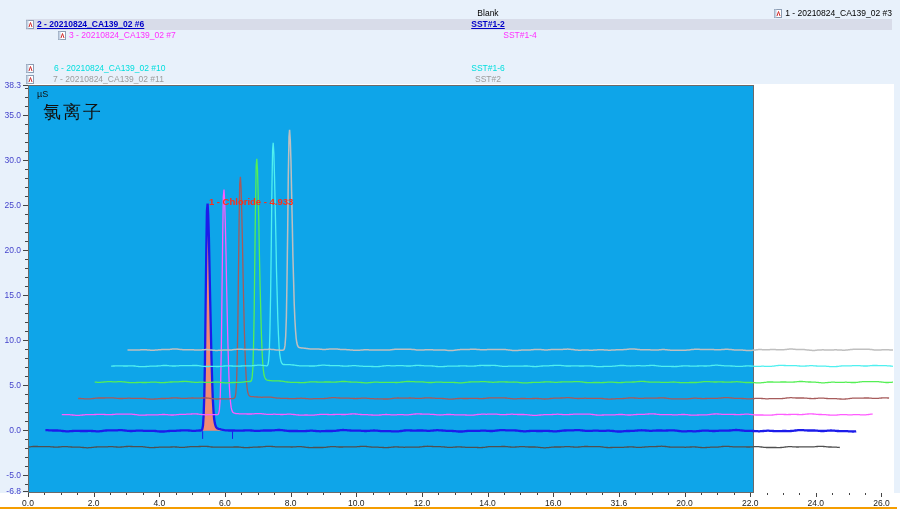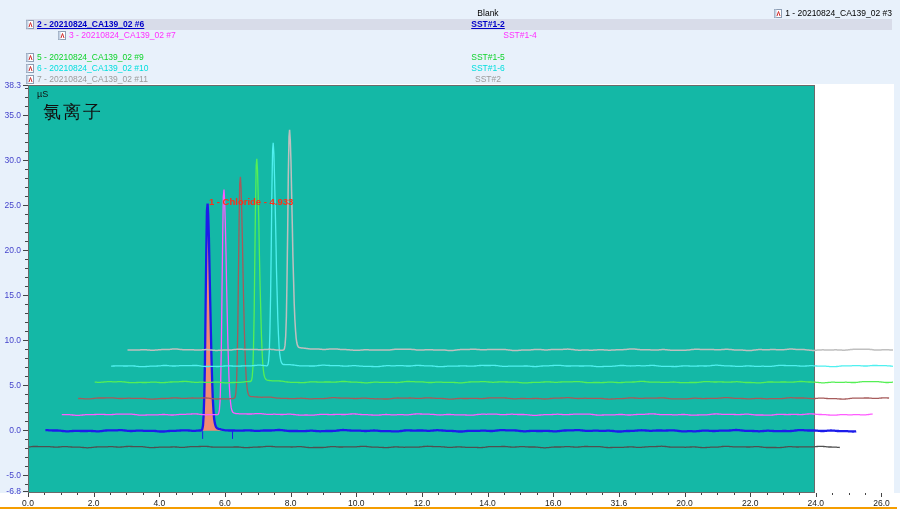--- a/index.html
+++ b/index.html
@@ -13,21 +13,21 @@
   #right-strip { position:absolute; left:894px; top:84px; width:6px; height:409px; background:#e8f1fb; }
 
   .legend-row { position:absolute; left:26px; right:8px; height:11px; display:flex; align-items:center; cursor:default; }
   .legend-row.selected { background:#d8dce9; }
   .legend-row .lgl { font-size:8.5px; line-height:11px; white-space:nowrap; }
   .legend-row.selected .lgl { font-weight:bold; text-decoration:underline; }
   .legend-row svg { margin-right:3px; flex:0 0 auto; }
   .sample-lbl { position:absolute; left:402px; width:120px; text-align:center; font-size:8.5px; line-height:11px; }
 
   
-  #plot-frame { position:absolute; left:28px; top:85px; width:787px; height:408px; background:#14b8a6; border:1px solid #6a6a6a; }
+  #plot-frame { position:absolute; left:28px; top:85px; width:726px; height:408px; background:#0ea5e9; border:1px solid #6a6a6a; }
   #plot-svg { position:absolute; left:0; top:0; }
   #unit-label { position:absolute; left:8px; top:3px; font-size:9px; color:#111; }
   #chart-title { position:absolute; left:14px; top:14px; font-size:18px; color:#111; letter-spacing:2px; }
 
   
   .ytick { position:absolute; height:1px; background:#444; }
   .ylab { position:absolute; right:7px; width:26px; text-align:right; font-size:8.5px; color:#4444cc; }
   #xaxis-strip { position:absolute; left:28px; top:493px; width:866px; height:15px; background:#ffffff; }
   .xtick { position:absolute; width:1px; background:#444; top:0; }
   .xlab { position:absolute; top:5px; width:28px; margin-left:-14px; text-align:center; font-size:8.5px; color:#222; }
@@ -60,39 +60,30 @@
       </div>
       <div class="legend-row" style="top: 29.5px; margin-left: 32px;">
         <svg width="8" height="9">
           <rect x="0.5" y="0.5" width="7" height="8" fill="#ffffff" stroke="#8c9db3"></rect>
           <rect x="0.5" y="0.5" width="2" height="8" fill="#c3d2e4" stroke="none"></rect>
           <path d="M3 7 L4.5 2.5 L6 7" fill="none" stroke="#d03030" stroke-width="1"></path>
         </svg>
         <span class="lgl" style="color: rgb(255, 47, 255);">3 - 20210824_CA139_02 #7</span>
         <span class="sample-lbl" style="color: rgb(255, 47, 255);">SST#1-4</span>
       </div>
-      <div class="legend-row" style="top: 51.5px;">
-        <svg width="8" height="9">
-          <rect x="0.5" y="0.5" width="7" height="8" fill="#ffffff" stroke="#8c9db3"></rect>
-          <rect x="0.5" y="0.5" width="2" height="8" fill="#c3d2e4" stroke="none"></rect>
-          <path d="M3 7 L4.5 2.5 L6 7" fill="none" stroke="#d03030" stroke-width="1"></path>
-        </svg>
-        <span class="lgl" style="color: rgb(15, 211, 42);">5 - 20210824_CA139_02 #9</span>
-        <span class="sample-lbl" style="color: rgb(15, 211, 42);">SST#1-5</span>
-      </div>
-      <div class="legend-row" style="top: 62.5px;">
+      <div class="legend-row" style="top: 62.5px; gap: 17px;">
         <svg width="8" height="9">
           <rect x="0.5" y="0.5" width="7" height="8" fill="#ffffff" stroke="#8c9db3"></rect>
           <rect x="0.5" y="0.5" width="2" height="8" fill="#c3d2e4" stroke="none"></rect>
           <path d="M3 7 L4.5 2.5 L6 7" fill="none" stroke="#d03030" stroke-width="1"></path>
         </svg>
         <span class="lgl" style="color: rgb(0, 222, 222);">6 - 20210824_CA139_02 #10</span>
         <span class="sample-lbl" style="color: rgb(0, 222, 222);">SST#1-6</span>
       </div>
-      <div class="legend-row" style="top: 73.5px;">
+      <div class="legend-row" style="top: 73.5px; gap: 16px;">
         <svg width="8" height="9">
           <rect x="0.5" y="0.5" width="7" height="8" fill="#ffffff" stroke="#8c9db3"></rect>
           <rect x="0.5" y="0.5" width="2" height="8" fill="#c3d2e4" stroke="none"></rect>
           <path d="M3 7 L4.5 2.5 L6 7" fill="none" stroke="#d03030" stroke-width="1"></path>
         </svg>
         <span class="lgl" style="color: rgb(156, 156, 156);">7 - 20210824_CA139_02 #11</span>
         <span class="sample-lbl" style="color: rgb(156, 156, 156);">SST#2</span>
       </div>
     </div>
 

